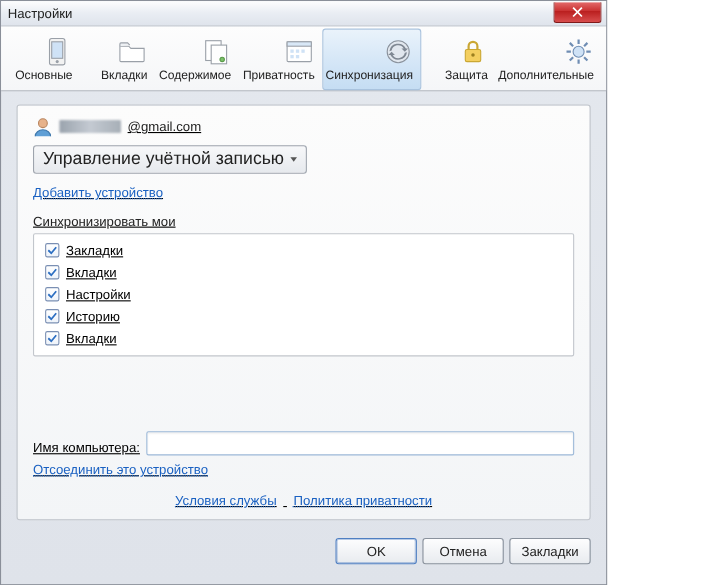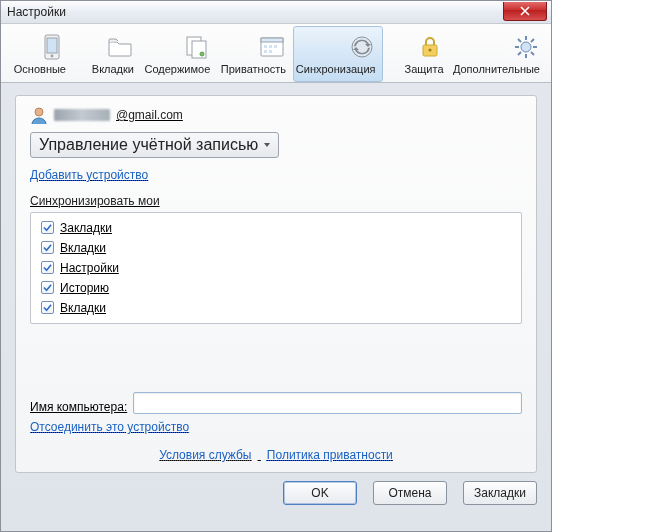--- a/index.html
+++ b/index.html
@@ -194,22 +194,23 @@
   }
   .detach-row { margin-top: 6px; }
   .footer-links {
     text-align: center;
     margin-top: 14px;
   }
   .footer-links .link { margin: 0 6px; }
   .button-row {
     height: 40px;
     display: flex;
+    align-items: center;
     justify-content: flex-end;
-    gap: 16px;
+    gap: 5px;
     padding: 0 14px 10px 14px;
   }
   .dlg-btn {
     min-width: 72px;
     height: 22px;
     background: linear-gradient(to bottom, #fdfdfe 0%, #e8ebef 100%);
     border: 1px solid #8a929d;
     border-radius: 3px;
     font-size: 12px;
     color: #222;

